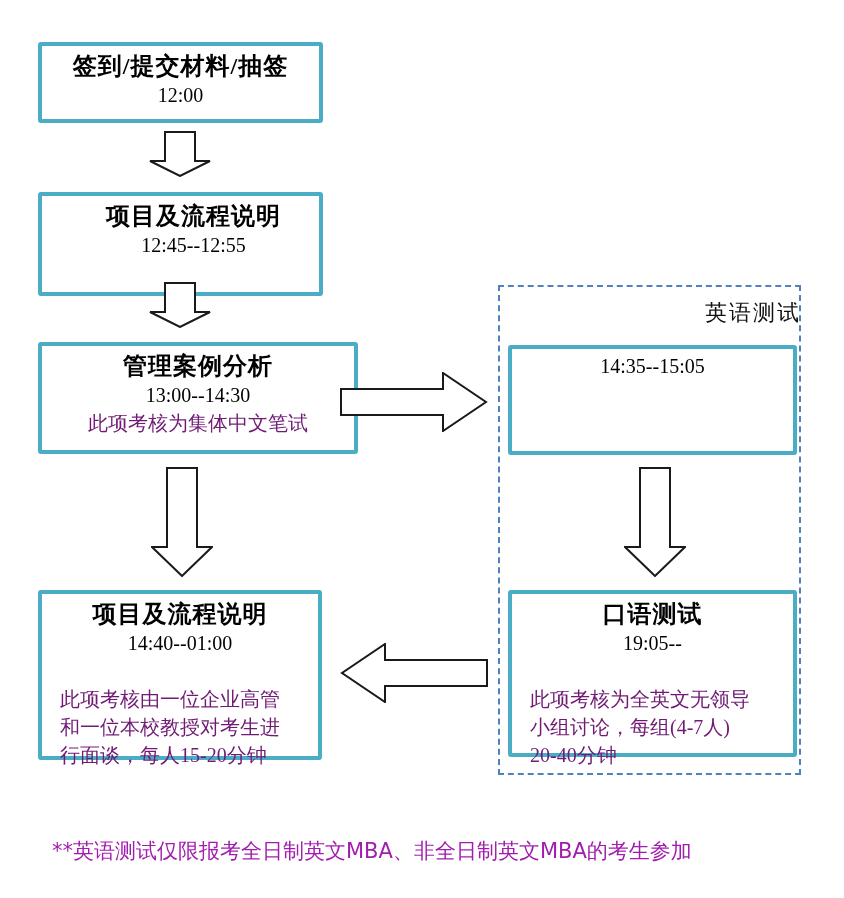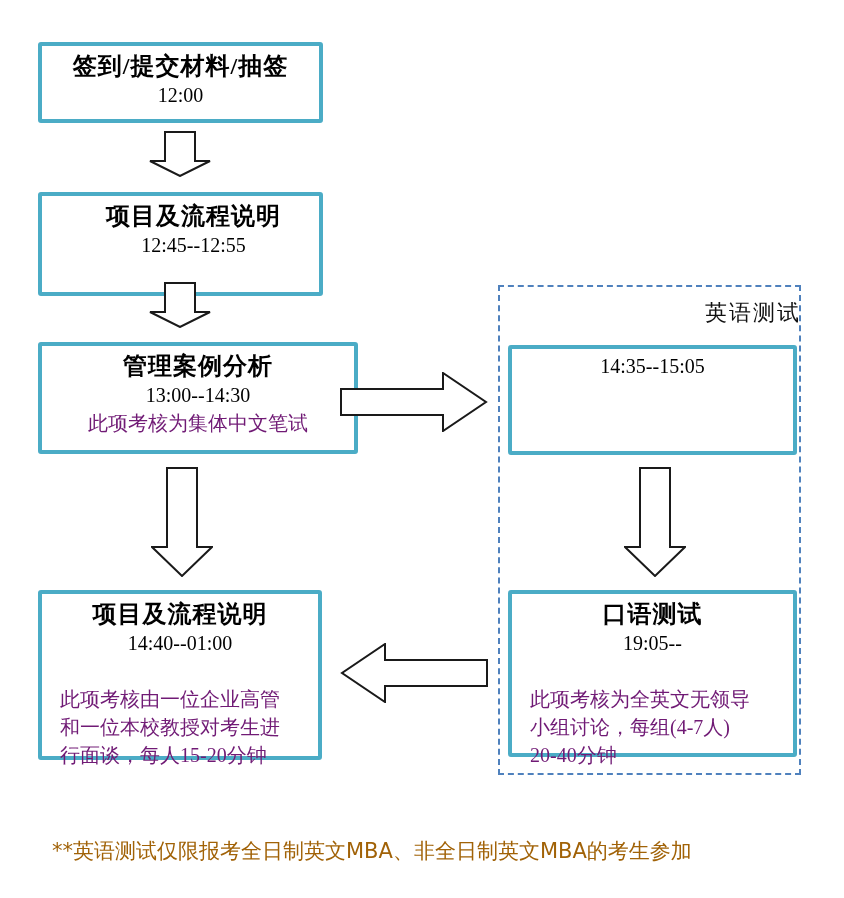--- a/index.html
+++ b/index.html
@@ -67,21 +67,21 @@
     color: #111111;
   }
   .footnote {
     position: absolute;
     left: 52px;
     top: 836px;
     width: 760px;
     font-family: "DejaVu Sans", "Liberation Sans", sans-serif;
     font-size: 21px;
     line-height: 30px;
-    color: #a16207;
+    color: #a21caf;
   }
   
   #box-checkin   { left: 38px;  top: 42px;  width: 285px; height: 81px;  }
   #box-intro     { left: 38px;  top: 192px; width: 285px; height: 104px; padding-left: 40px;  }
   #box-case      { left: 38px;  top: 342px; width: 320px; height: 112px; }
   #box-listening { left: 508px; top: 345px; width: 289px; height: 110px; }
   #box-speaking  { left: 508px; top: 590px; width: 289px; height: 167px; }
   #box-interview { left: 38px;  top: 590px; width: 284px; height: 170px; }
   
   #arrow-down-1      { left: 149px; top: 131px; }

